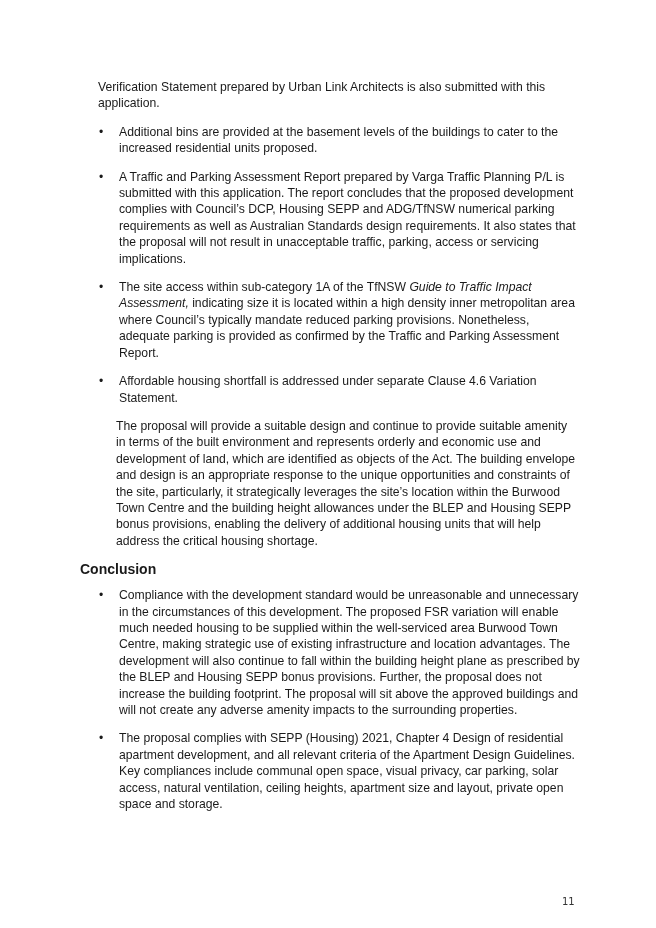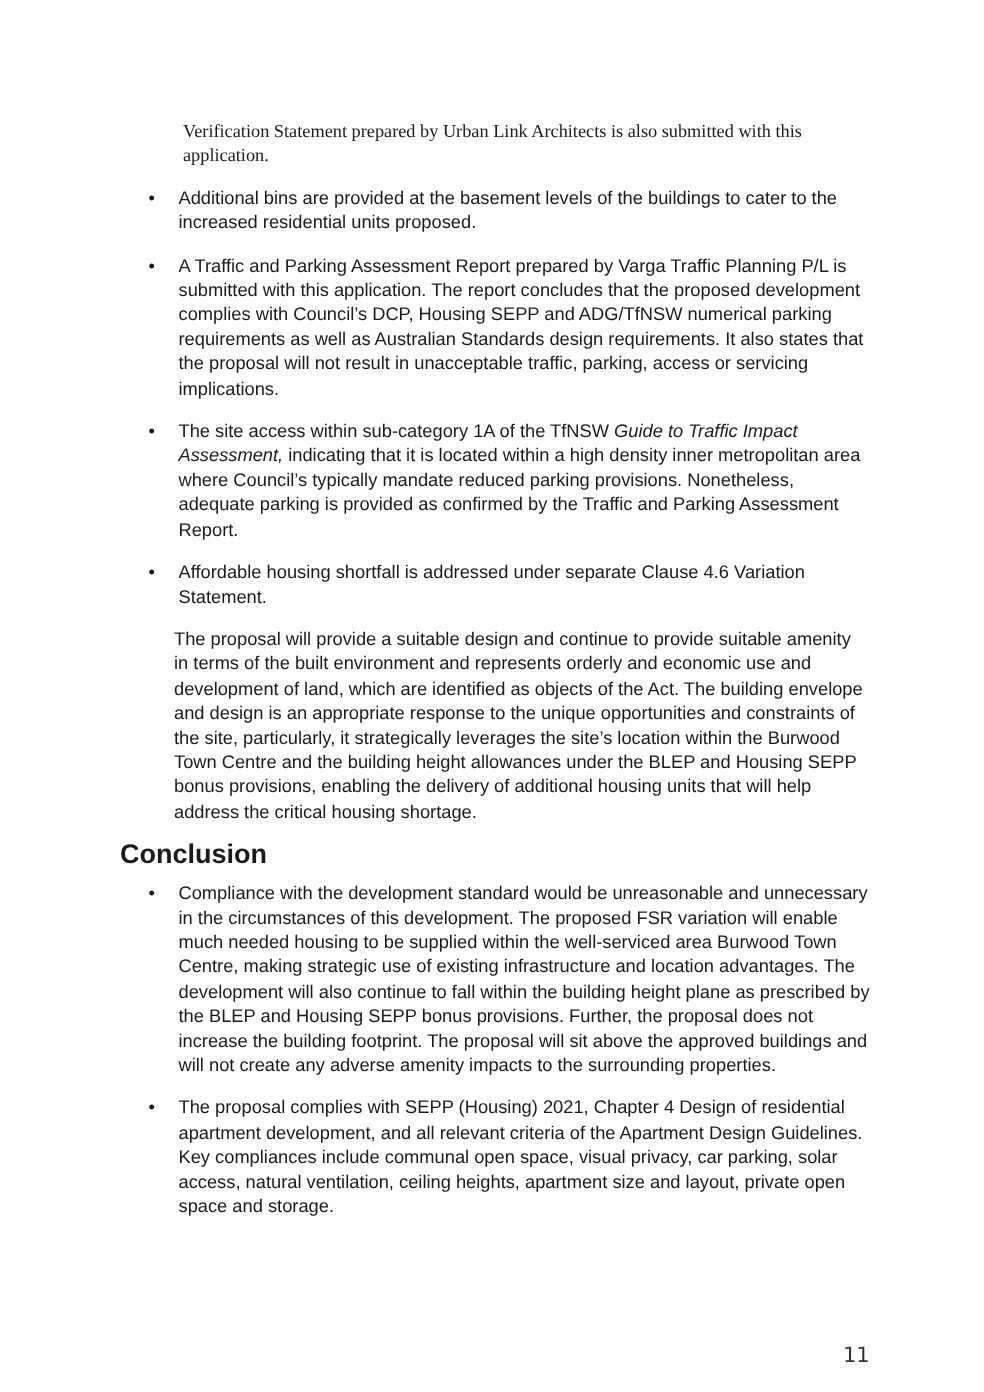--- a/index.html
+++ b/index.html
@@ -2,28 +2,28 @@
 <html><head>
 <meta charset="utf-8">
 <style>
   html, body { margin: 0; padding: 0; background: #ffffff; }
   body { width: 656px; height: 928px; position: relative; overflow: hidden;
          font-family: "Liberation Sans", sans-serif; color: #1a1a1a; }
   .page { position: absolute; left: 0; top: 0; width: 656px; height: 928px; }
   .content { position: absolute; left: 80px; top: 79px; width: 500px;
              font-size: 12.2px; line-height: 16.4px; }
   p { margin: 0; }
-  .cont { margin-left: 42px; margin-bottom: 12px; font-family: Liberation Serif, serif; }
+  .cont { margin-left: 18px; margin-bottom: 12px; }
   ul.bullets { list-style: none; margin: 0; padding: 0; }
   ul.bullets li { position: relative; padding-left: 39px; margin-bottom: 12px; }
   ul.bullets li .dot { position: absolute; left: 19px; top: 0; }
   .para { margin-top: 1px; margin-bottom: 11px; margin-left: 36px; }
-  h2 { font-size: 18px; font-weight: bold; margin: 0 0 9px 0; line-height: 18px; }
+  h2 { font-size: 14px; font-weight: bold; margin: 0 0 9px 0; line-height: 18px; }
   .intro { margin-bottom: 12px; }
-  .pagenum { position: absolute; left: 562px; top: 896px; font-size: 14px;
+  .pagenum { position: absolute; left: 562px; top: 896px; font-size: 10px;
              font-family: "DejaVu Sans", sans-serif; color: #333; }
   em { font-style: italic; }
 </style>
 </head>
 <body>
 
 <div class="page">
   <div class="content">
     <p class="cont">Verification Statement prepared by Urban Link Architects is also submitted with this application.</p>
 
@@ -31,21 +31,21 @@
       <li>
         <span class="dot">•</span>
         <span>Additional bins are provided at the basement levels of the buildings to cater to the increased residential units proposed.</span>
       </li>
       <li>
         <span class="dot">•</span>
         <span>A Traffic and Parking Assessment Report prepared by Varga Traffic Planning P/L is submitted with this application. The report concludes that the proposed development complies with Council’s DCP, Housing SEPP and ADG/TfNSW numerical parking requirements as well as Australian Standards design requirements. It also states that the proposal will not result in unacceptable traffic, parking, access or servicing implications.</span>
       </li>
       <li>
         <span class="dot">•</span>
-        <span>The site access within sub-category 1A of the TfNSW </span><em>Guide to Traffic Impact Assessment,</em><span> indicating that it is located within a high density inner metropolitan area where Council’s typically mandate reduced parking provisions. Nonetheless, adequate parking is provided as confirmed by the Traffic and Parking Assessment Report.</span>
+        <span>The site access within sub-category 1A of the TfNSW </span><em>Guide to Traffic Impact Assessment,</em><span> indicating size it is located within a high density inner metropolitan area where Council’s typically mandate reduced parking provisions. Nonetheless, adequate parking is provided as confirmed by the Traffic and Parking Assessment Report.</span>
       </li>
       <li>
         <span class="dot">•</span>
         <span>Affordable housing shortfall is addressed under separate Clause 4.6 Variation Statement.</span>
       </li>
     </ul>
 
     <p class="para">The proposal will provide a suitable design and continue to provide suitable amenity in terms of the built environment and represents orderly and economic use and development of land, which are identified as objects of the Act. The building envelope and design is an appropriate response to the unique opportunities and constraints of the site, particularly, it strategically leverages the site’s location within the Burwood Town Centre and the building height allowances under the BLEP and Housing SEPP bonus provisions, enabling the delivery of additional housing units that will help address the critical housing shortage.</p>
 
     <h2>Conclusion</h2>

